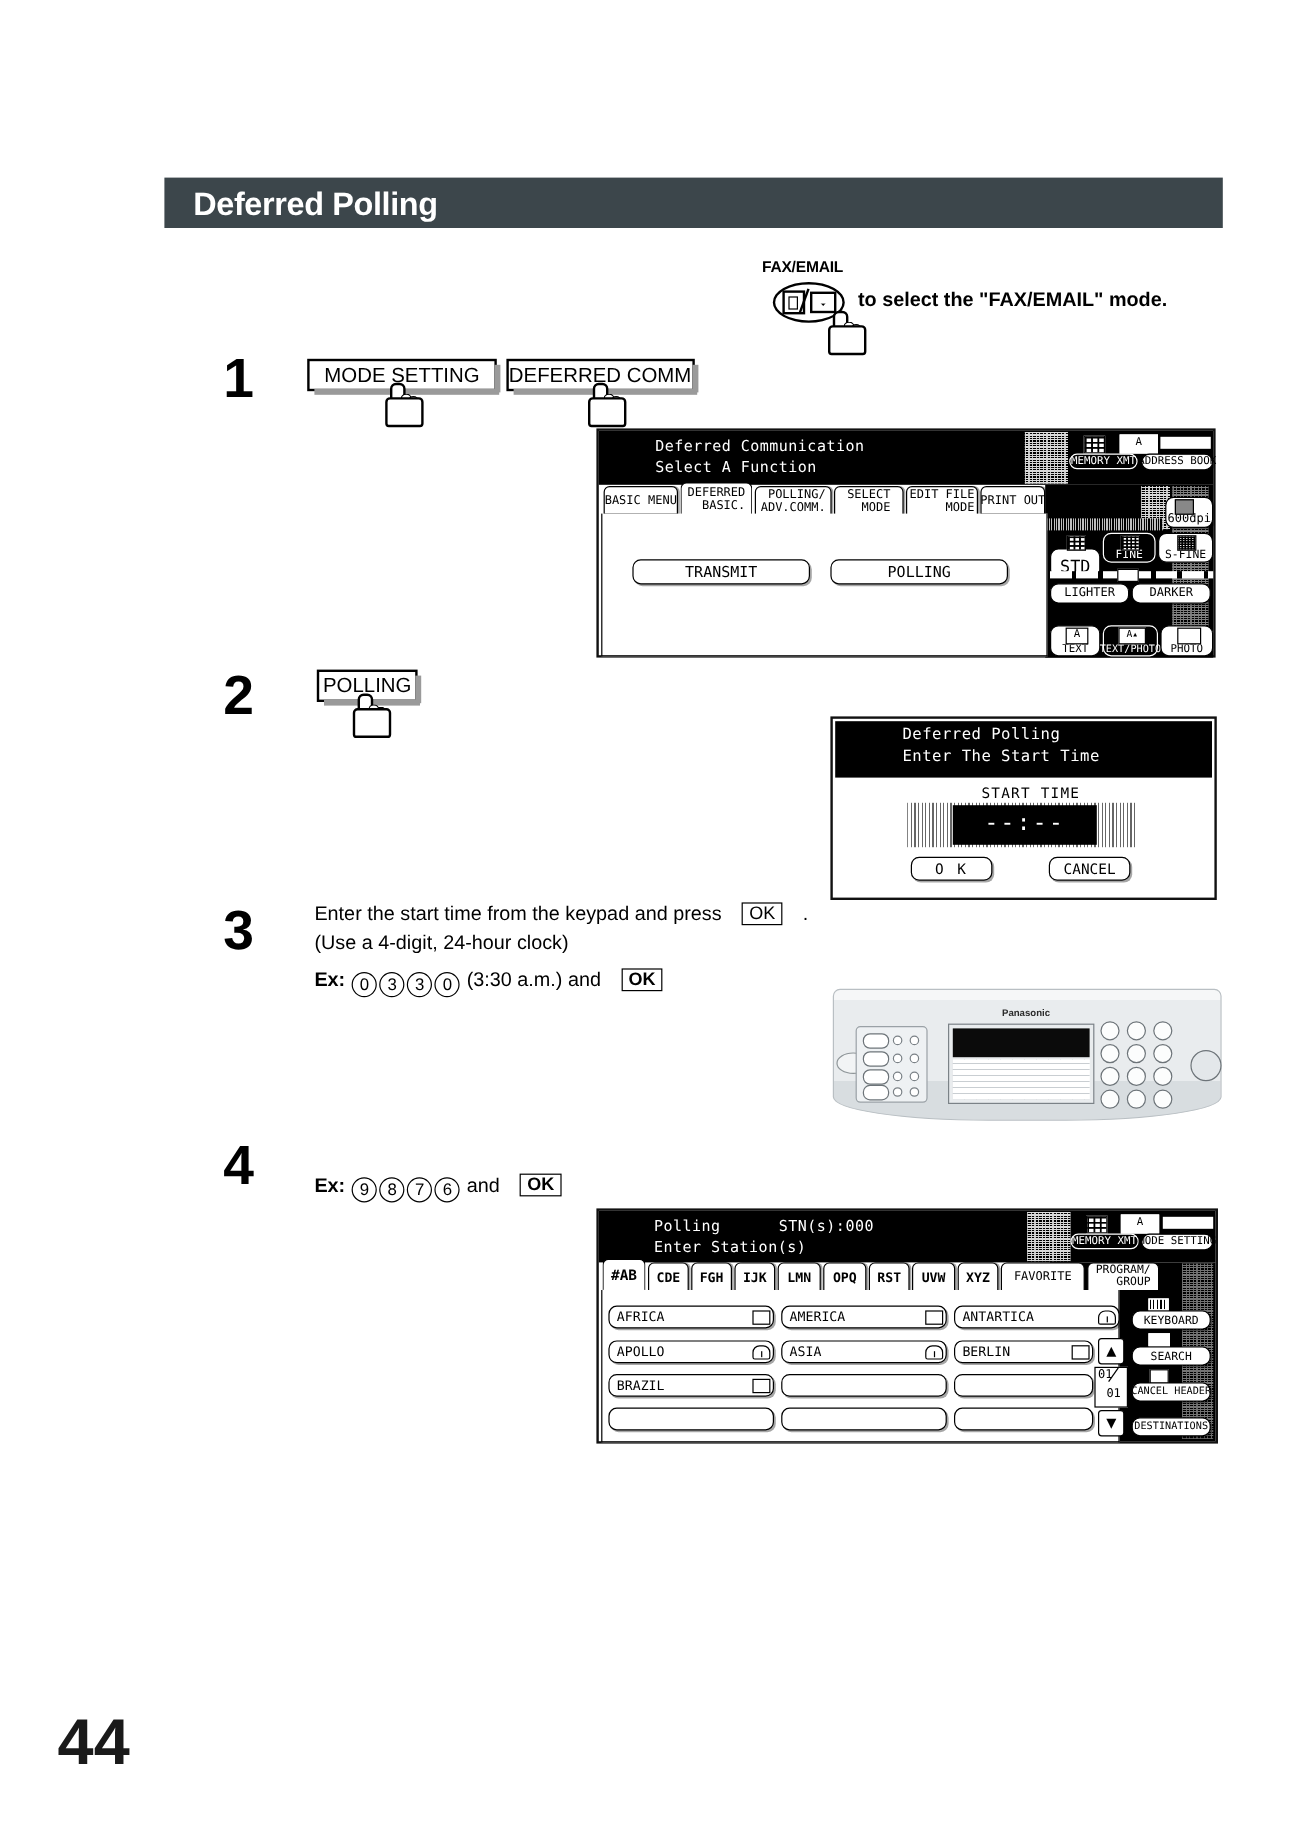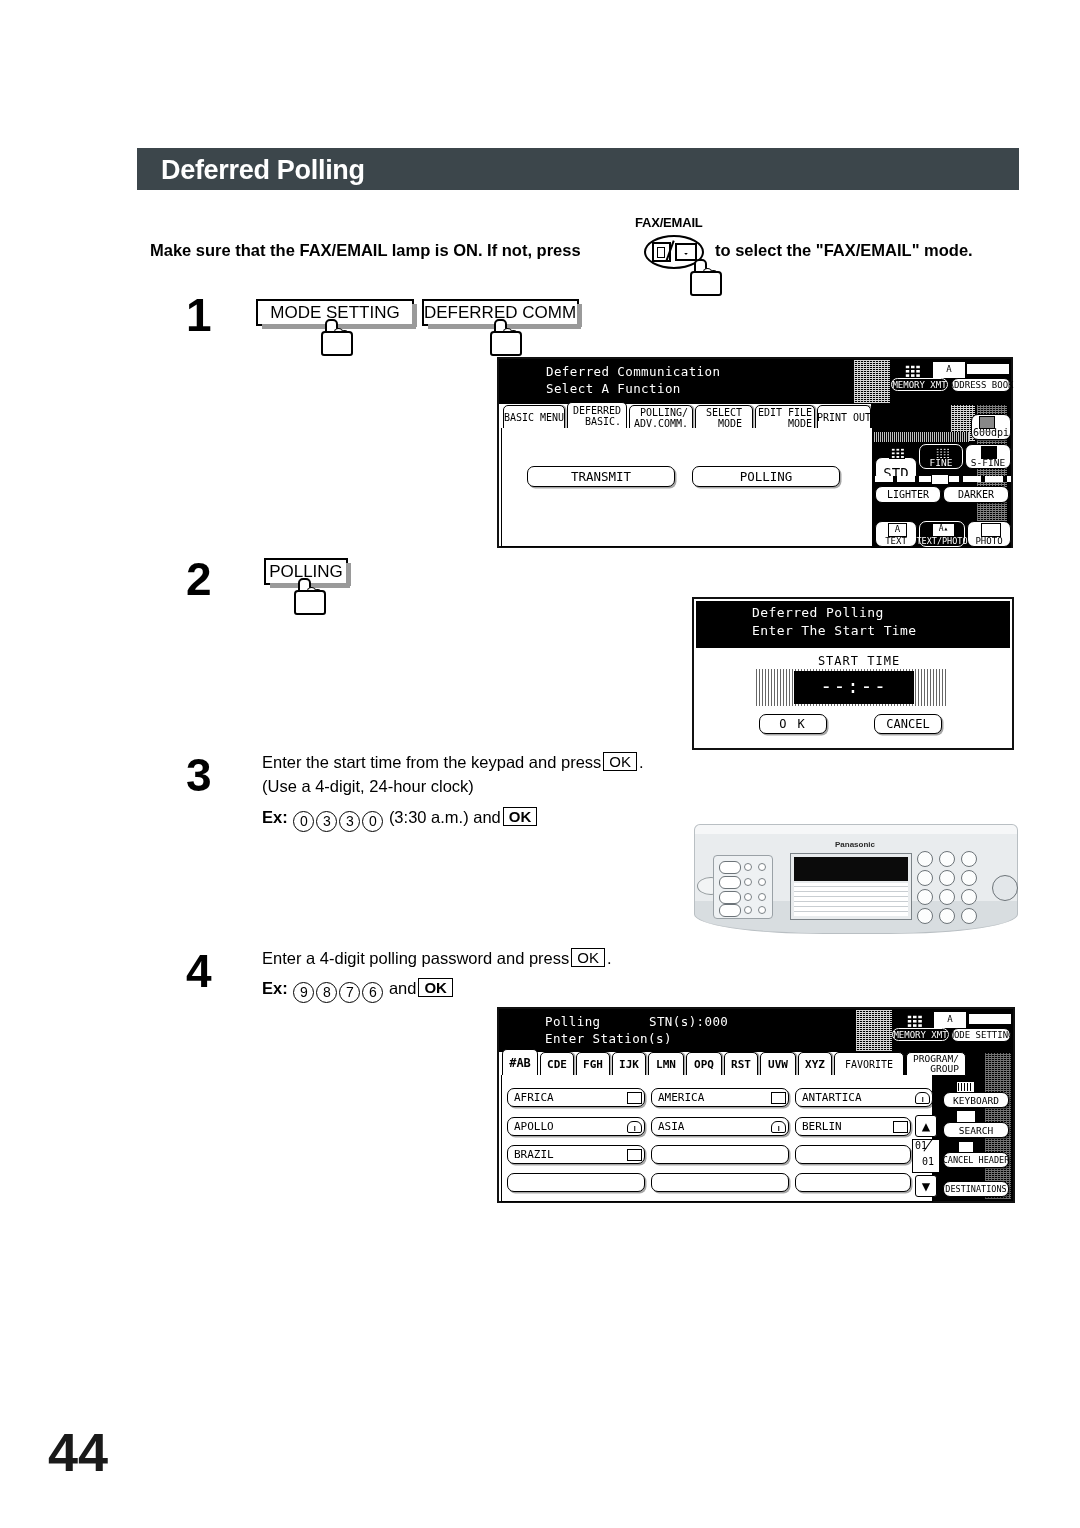--- a/index.html
+++ b/index.html
@@ -95,21 +95,21 @@
   .pbtn:before{
     content:"";position:absolute;left:100%;top:3px;width:5px;height:100%;
     background:#9a9a9a;
   }
 
   
   .steptext{position:absolute;font-size:16.5px;color:#000;white-space:nowrap;}
   .steptext.b{font-weight:bold;}
   .okbox{
     display:inline-block;border:1.6px solid #000;padding:0px 5px;
-    font-size:15px;line-height:17px;vertical-align:1px;margin:0 2px;
+    font-size:15px;line-height:17px;vertical-align:1px;margin:0 17px;
   }
   .keycirc{
     display:inline-block;border:1.6px solid #000;border-radius:50%;
     width:19px;height:19px;line-height:18px;text-align:center;
     font-size:14px;font-weight:normal;margin:0 1px;vertical-align:-3px;
   }
 
   
   .lcd{
     position:absolute;background:#ffffff;border:2px solid #111;
@@ -212,21 +212,20 @@
 <body>
 
 <div class="page">
 
 
   <div class="section-bar">
     <div class="label">Deferred Polling</div>
   </div>
 
   <div class="intro">
-    <span class="t1">Make sure that the FAX/EMAIL lamp is ON.  If not, press</span>
 
     <span class="faxlabel">FAX/EMAIL</span>
 
     <div class="faxicon">
       <span class="ic1"></span>
       <span class="slash"></span>
       <span class="env"></span>
     </div>
     <div class="hand" style="left:540px;top:21px;">
       <span class="fing"></span>
@@ -395,23 +394,20 @@
           <span class="k" style="left:22px;top:57px"></span>
           <span class="k" style="left:44px;top:57px"></span>
       </div>
       <div class="mach-start"></div>
 
     </div>
   </div>
 
   <div class="stepnum" style="left:186px;top:944px;">4</div>
 
-  <div class="steptext" style="left:262px;top:948px;">
-    <span>Enter a 4-digit polling password and press</span><span class="okbox">OK</span><span>.</span>
-  </div>
   <div class="steptext b" style="left:262px;top:978px;">
     <span>Ex:</span>
     <span class="keycirc">9</span><span class="keycirc">8</span><span class="keycirc">7</span><span class="keycirc">6</span>
     <span style="font-weight:normal">and</span><span class="okbox">OK</span>
   </div>
 
   <div class="lcd" style="left:497px;top:1007px;width:518px;height:196px;">
 
     <div class="lcd-black" style="left:0;top:0;width:514px;height:43px;"></div>
     <div class="lcd-title" style="left:46px;top:5px;">Polling</div>

